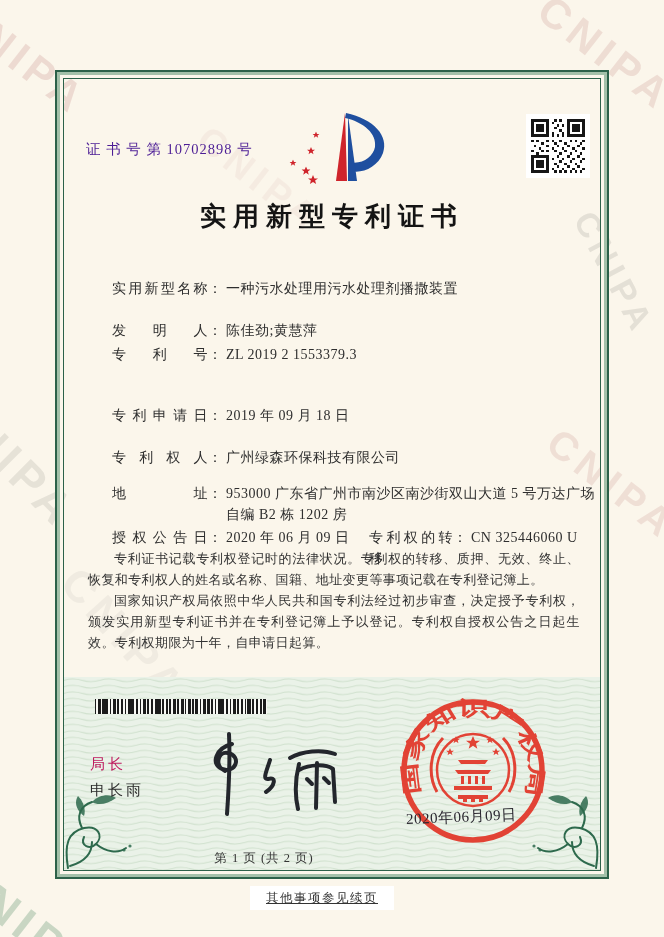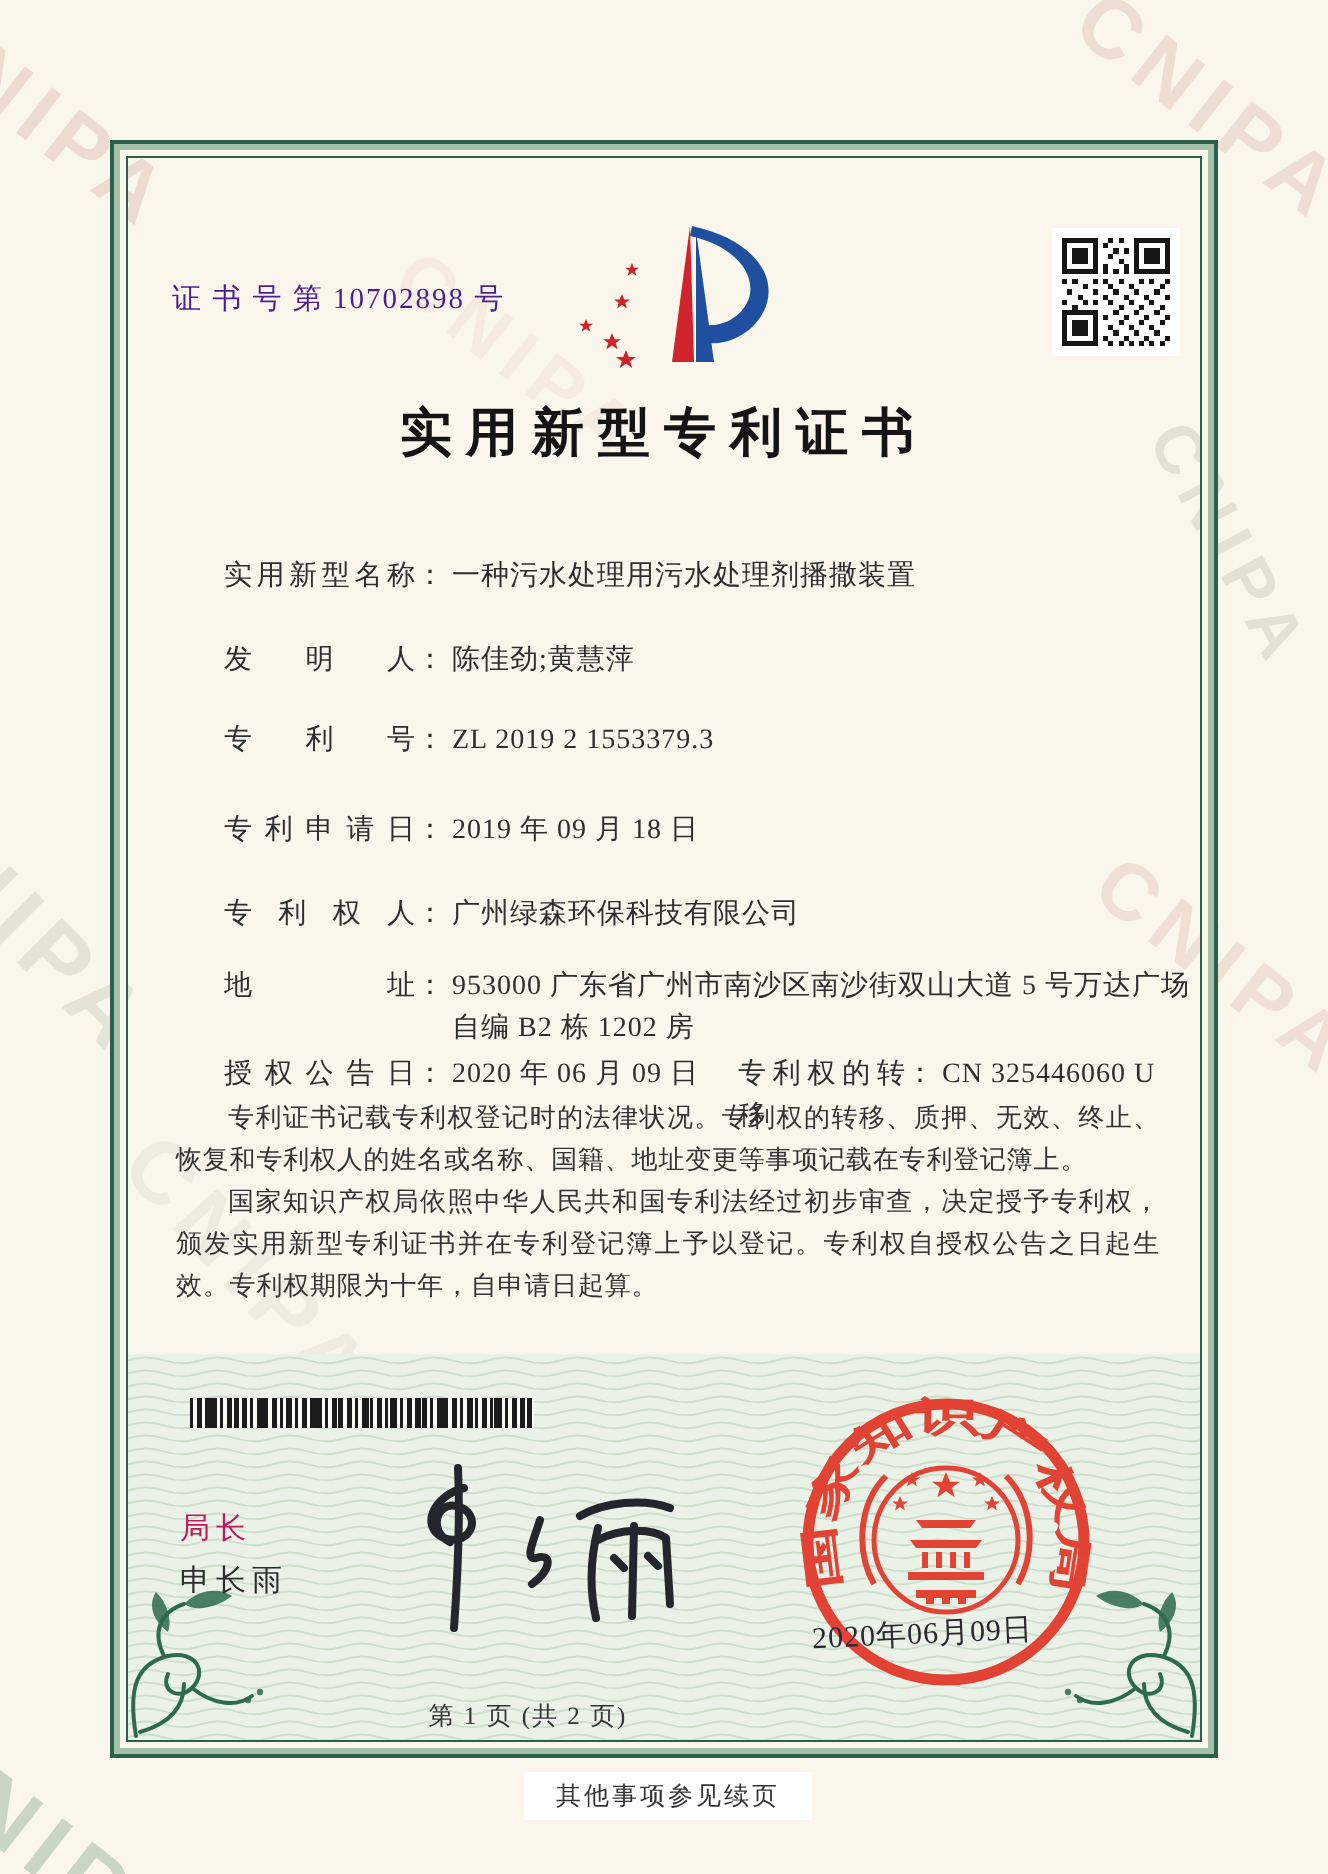--- a/index.html
+++ b/index.html
@@ -58,22 +58,22 @@
   .director-title{position:absolute; left:90px; top:755px; font-size:15px; color:#be185d;
     font-family:"Liberation Sans","DejaVu Sans",sans-serif; letter-spacing:3px; z-index:3;}
   .director-name{position:absolute; left:90px; top:781px; font-size:15px; color:#2c2c2c;
     font-family:Liberation Serif, serif; letter-spacing:3px; z-index:3;}
   .signature{position:absolute; left:198px; top:730px; z-index:4;}
   .seal{position:absolute; left:398px; top:696px; z-index:5; opacity:.95;}
   .seal-date{position:absolute; left:406px; top:807px; width:142px; font-size:15px; color:#2a2730;
     letter-spacing:.5px; transform:rotate(-2.5deg); z-index:6; white-space:nowrap;}
   .page-number{position:absolute; left:0; top:850px; width:528px; text-align:center; font-size:12.5px;
     letter-spacing:1px; color:#333; z-index:3;}
-  .cont-note{position:absolute; left:262px; top:886px; width:144px; height:24px; background:#ffffff;
-    text-align:center; line-height:24px; font-size:12.5px; letter-spacing:1.5px; color:#333; z-index:3;}
+  .cont-note{position:absolute; left:250px; top:886px; width:144px; height:24px; background:#ffffff;
+    text-align:center; line-height:24px; font-size:12.5px; letter-spacing:1.5px; color:#333; z-index:3;text-decoration:underline;}
 </style>
 </head>
 <body>
 
 <div class="page">
 
   <div class="wm wm-pink" style="left:-28px; top:-10px; font-size:42px; opacity:.6;  transform:rotate(38deg);">CNIPA</div>
   <div class="wm wm-pink" style="left:558px; top:-14px; font-size:42px; opacity:.55; transform:rotate(38deg);">CNIPA</div>
   <div class="wm wm-pink" style="left:215px; top:118px; font-size:38px; opacity:.22; transform:rotate(38deg);">CNIPA</div>
   <div class="wm wm-gray" style="left:600px; top:205px; font-size:34px; opacity:.65; transform:rotate(62deg);">CNIPA</div>
@@ -175,21 +175,21 @@
   <div class="field" style="top:278px">
     <span class="flabel">实用新型名称</span>
       <span class="fcolon">：</span>
       <span class="fvalue">一种污水处理用污水处理剂播撒装置</span>
   </div>
   <div class="field" style="top:320px">
     <span class="flabel">发明人</span>
       <span class="fcolon">：</span>
       <span class="fvalue">陈佳劲;黄慧萍</span>
   </div>
-  <div class="field" style="top:360px">
+  <div class="field" style="top:344px">
     <span class="flabel">专利号</span>
       <span class="fcolon">：</span>
       <span class="fvalue">ZL 2019 2 1553379.3</span>
   </div>
   <div class="field" style="top:405px">
     <span class="flabel">专利申请日</span>
       <span class="fcolon">：</span>
       <span class="fvalue">2019 年 09 月 18 日</span>
   </div>
   <div class="field" style="top:447px">

